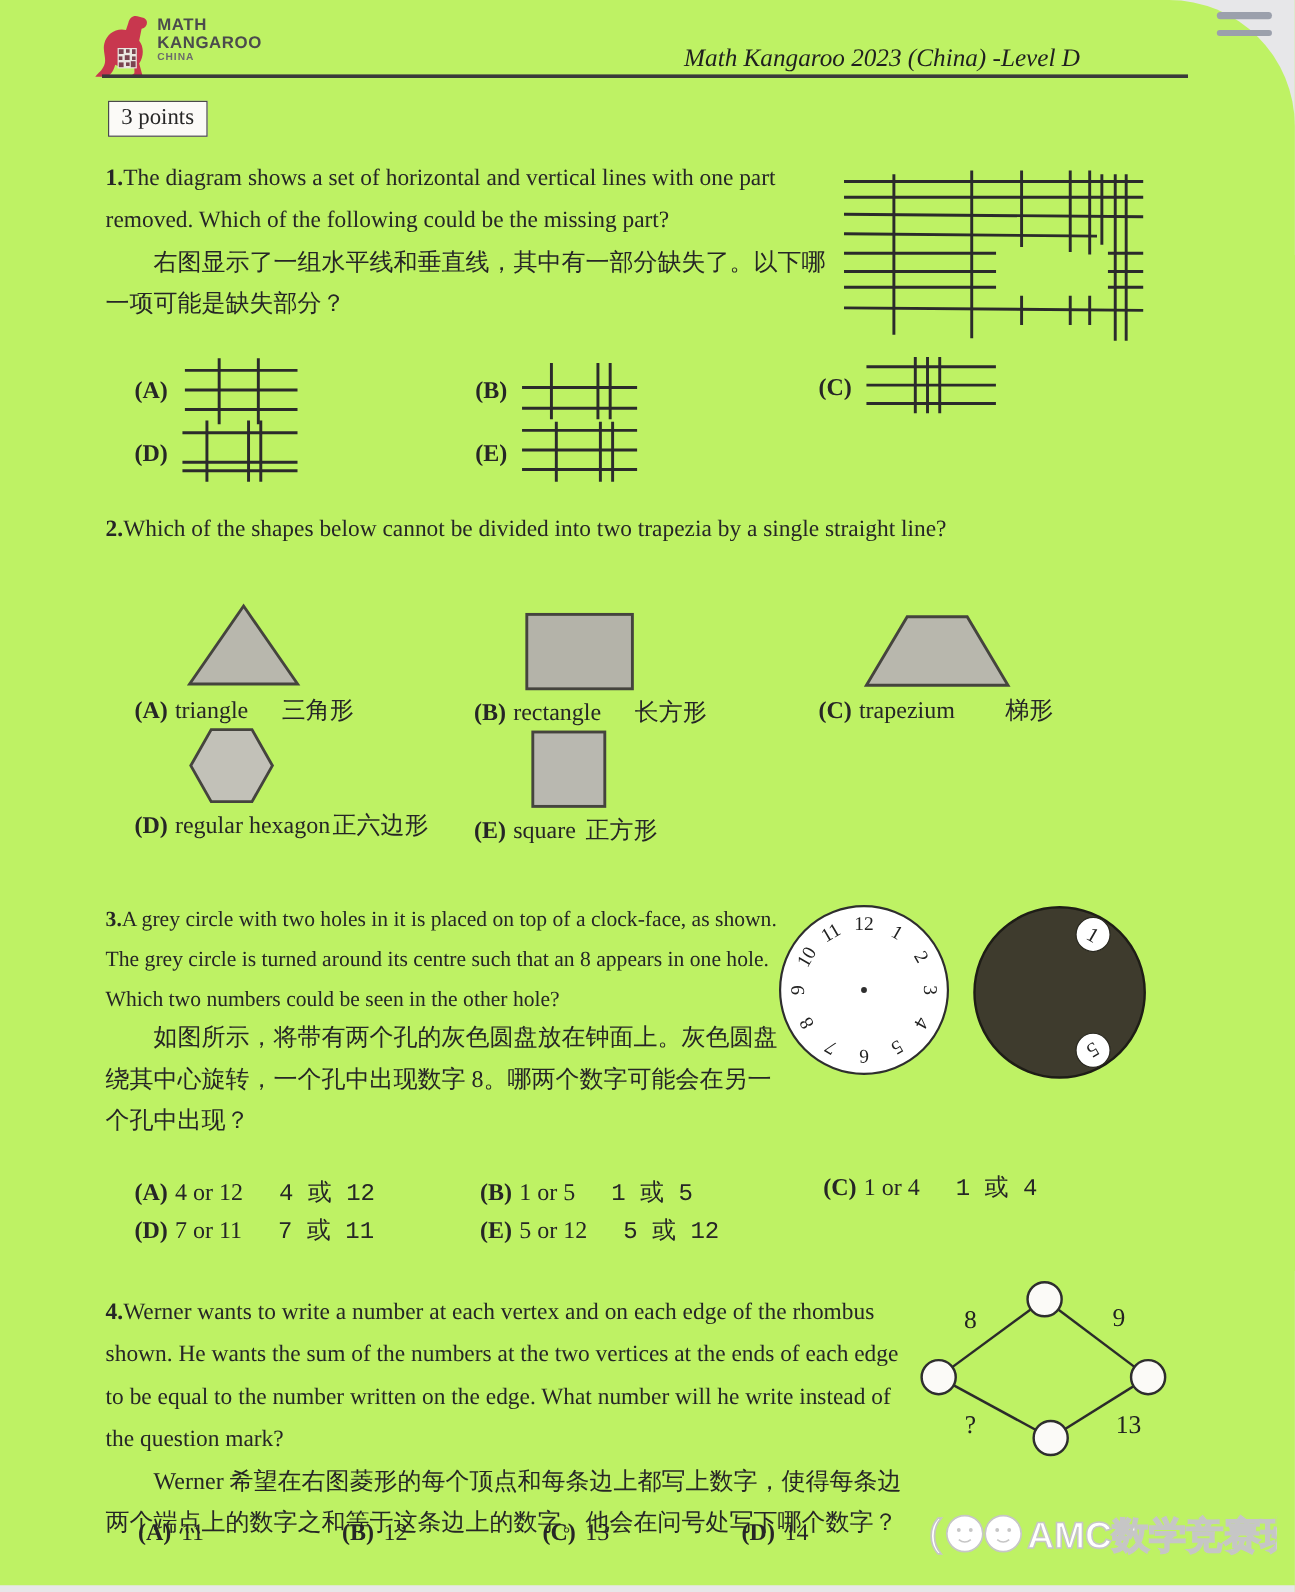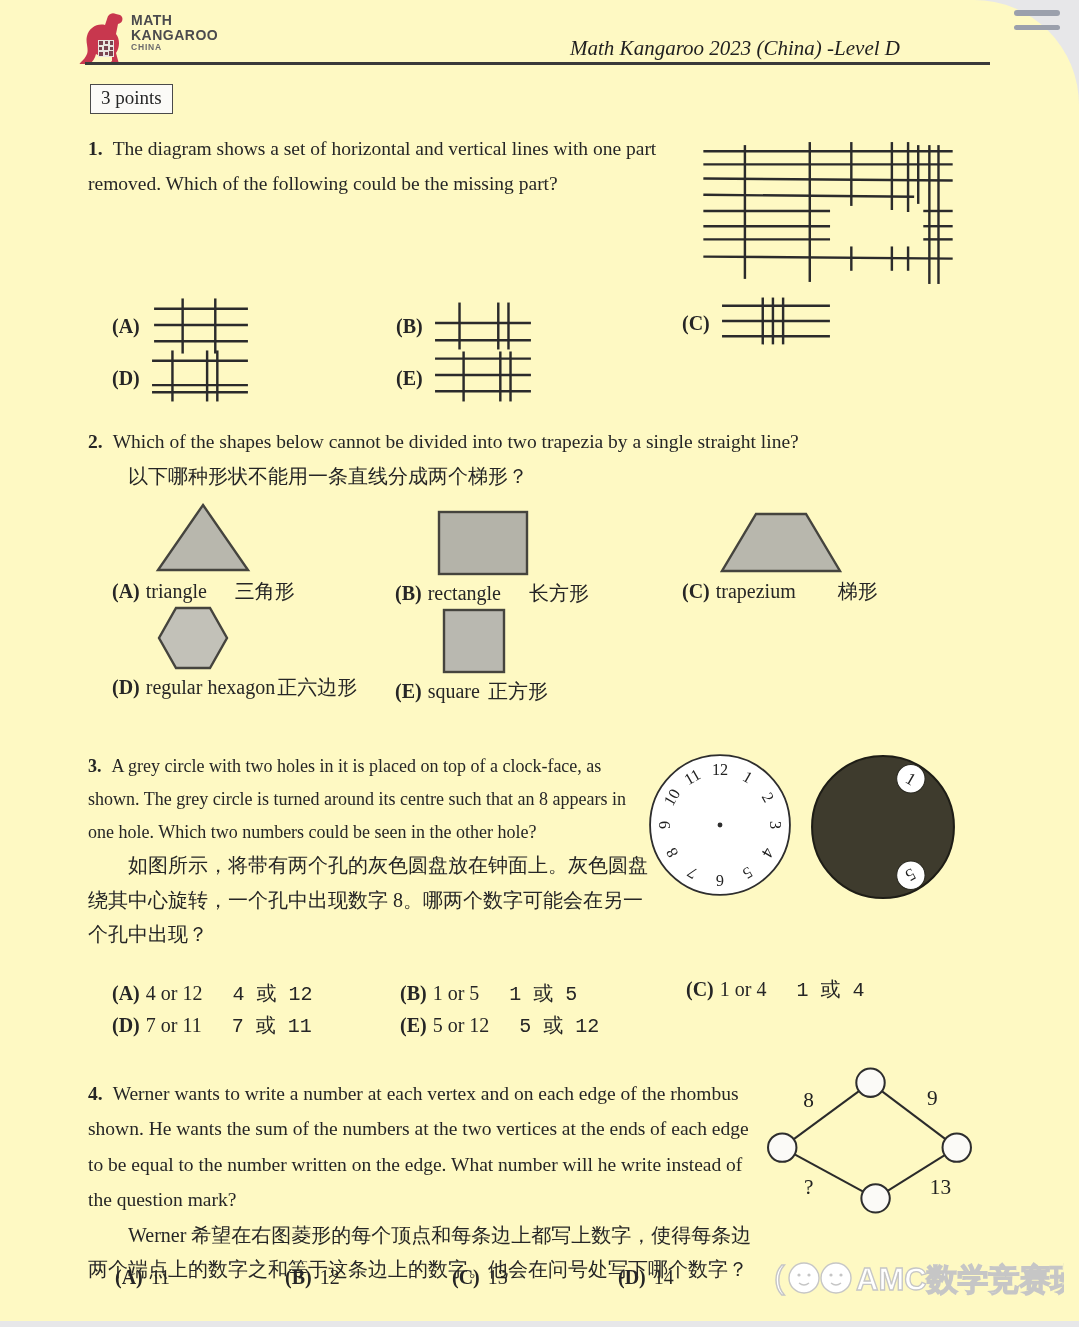--- a/index.html
+++ b/index.html
@@ -5,41 +5,41 @@
   html,body{margin:0;padding:0;}
   body{
     width:1079px;height:1327px;position:relative;
     background:#e7e7e9;
     font-family:"Liberation Serif","DejaVu Serif",serif;
     color:#262626;
     overflow:hidden;
   }
   .sheet{
     position:absolute;left:0;top:0;width:1079px;height:1321px;
-    background:#fef9c3;
+    background:#bef264;
     border-top-right-radius:105px;
   }
   
   .logo{position:absolute;left:78px;top:10px;width:52px;height:54px;}
   .logo-text{position:absolute;left:131px;top:13px;line-height:1;
     font-family:"Liberation Sans","DejaVu Sans",sans-serif;color:#4b4b4d;}
   .logo-text .l1,.logo-text .l2{font-size:14px;font-weight:bold;letter-spacing:.5px;display:block;margin-bottom:1px;}
   .logo-text .l3{font-size:8.5px;font-weight:bold;color:#6a6a6c;display:block;letter-spacing:.8px;}
   .doc-title{position:absolute;left:200px;top:36px;width:700px;text-align:right;
     font-style:italic;font-size:21px;color:#1f1f1f;}
   .head-rule{position:absolute;left:85px;top:62px;width:905px;height:2.5px;background:#3a3a3a;}
   .menu-icon{position:absolute;left:1014px;top:10px;width:46px;cursor:pointer;}
   .menu-icon .bar{height:5.5px;border-radius:3px;background:#9ba0ac;margin-bottom:9px;}
   .points-box{position:absolute;left:90px;top:84px;border:1.6px solid #4a4a4a;
     padding:2px 10px 4px 10px;font-size:19px;background:#fbfaf7;}
   
   .qblock{position:absolute;}
   .q-en{margin:0;font-size:19.5px;line-height:1.82;}
   .q-en .qnum{font-weight:bold;}
-  .q-en .qtext{margin-left:10px;text-align:center;}
+  .q-en .qtext{text-align:center;}
   .q-zh{margin:0;font-size:20px;line-height:1.72;text-indent:2em;
     font-family:"Liberation Serif","DejaVu Serif",serif;}
   
   .opt{position:absolute;display:flex;align-items:center;font-size:20px;}
   .opt .lbl{font-weight:bold;}
   .opt .grid-svg{margin-left:10px;}
   .txt-opt{position:absolute;font-size:20px;white-space:nowrap;}
   .txt-opt .lbl{font-weight:bold;}
   .txt-opt .en{margin-left:6px;}
   .txt-opt .zh{margin-left:30px;font-family:Liberation Mono, monospace;}
@@ -80,20 +80,21 @@
     <span class="l1">MATH</span>
     <span class="l2">KANGAROO</span>
     <span class="l3">CHINA</span>
   </div>
   <div class="doc-title">Math Kangaroo 2023 (China) -Level D</div>
   <div class="head-rule"></div>
   <div class="points-box">3 points</div>
 
   <div class="qblock" style="left:88px;top:131px;width:600px;">
     <p class="q-en"><b class="qnum">1.</b><span class="qtext">The diagram shows a set of horizontal and vertical lines with one part removed. Which of the following could be the missing part?</span></p>
+    <p class="q-zh">右图显示了一组水平线和垂直线，其中有一部分缺失了。以下哪一项可能是缺失部分？</p>
   </div>
 
   <svg class="fig" style="left:695px;top:137px;" width="264" height="150" viewBox="0 0 260 148">
     <g stroke-width="2.4">
       <line x1="8" y1="14" x2="254" y2="14"></line>
       <line x1="8" y1="27" x2="254" y2="27"></line>
       <line x1="8" y1="41" x2="254" y2="43"></line>
       <line x1="8" y1="57" x2="216" y2="59"></line>
       <line x1="8" y1="73" x2="133" y2="73"></line>
         <line x1="225" y1="73" x2="254" y2="73"></line>
@@ -175,21 +176,20 @@
           <line x1="2" y1="42" x2="96" y2="42"></line>
         <line x1="30" y1="3" x2="30" y2="52"></line>
           <line x1="66" y1="3" x2="66" y2="52"></line>
           <line x1="76" y1="3" x2="76" y2="52"></line>
       </g>
     </svg>
   </div>
 
   <div class="qblock" style="left:88px;top:424px;width:900px;">
     <p class="q-en"><b class="qnum">2.</b><span class="qtext">Which of the shapes below cannot be divided into two trapezia by a single straight line?</span></p>
-    <p class="q-zh">以下哪种形状不能用一条直线分成两个梯形？</p>
   </div>
 
   <div class="shape-opt" style="left:112px;top:502px;">
     <svg style="margin-left:42px;" width="98" height="72" viewBox="0 0 98 72">
       <polygon points="49,3 94,68 4,68" fill="#b8b7ad" stroke="#45443e" stroke-width="2.4"></polygon>
     </svg>
     <div class="shape-label">
       <span class="lbl">(A)</span><span class="en">triangle</span><span class="zh">三角形</span>
     </div>
   </div>

